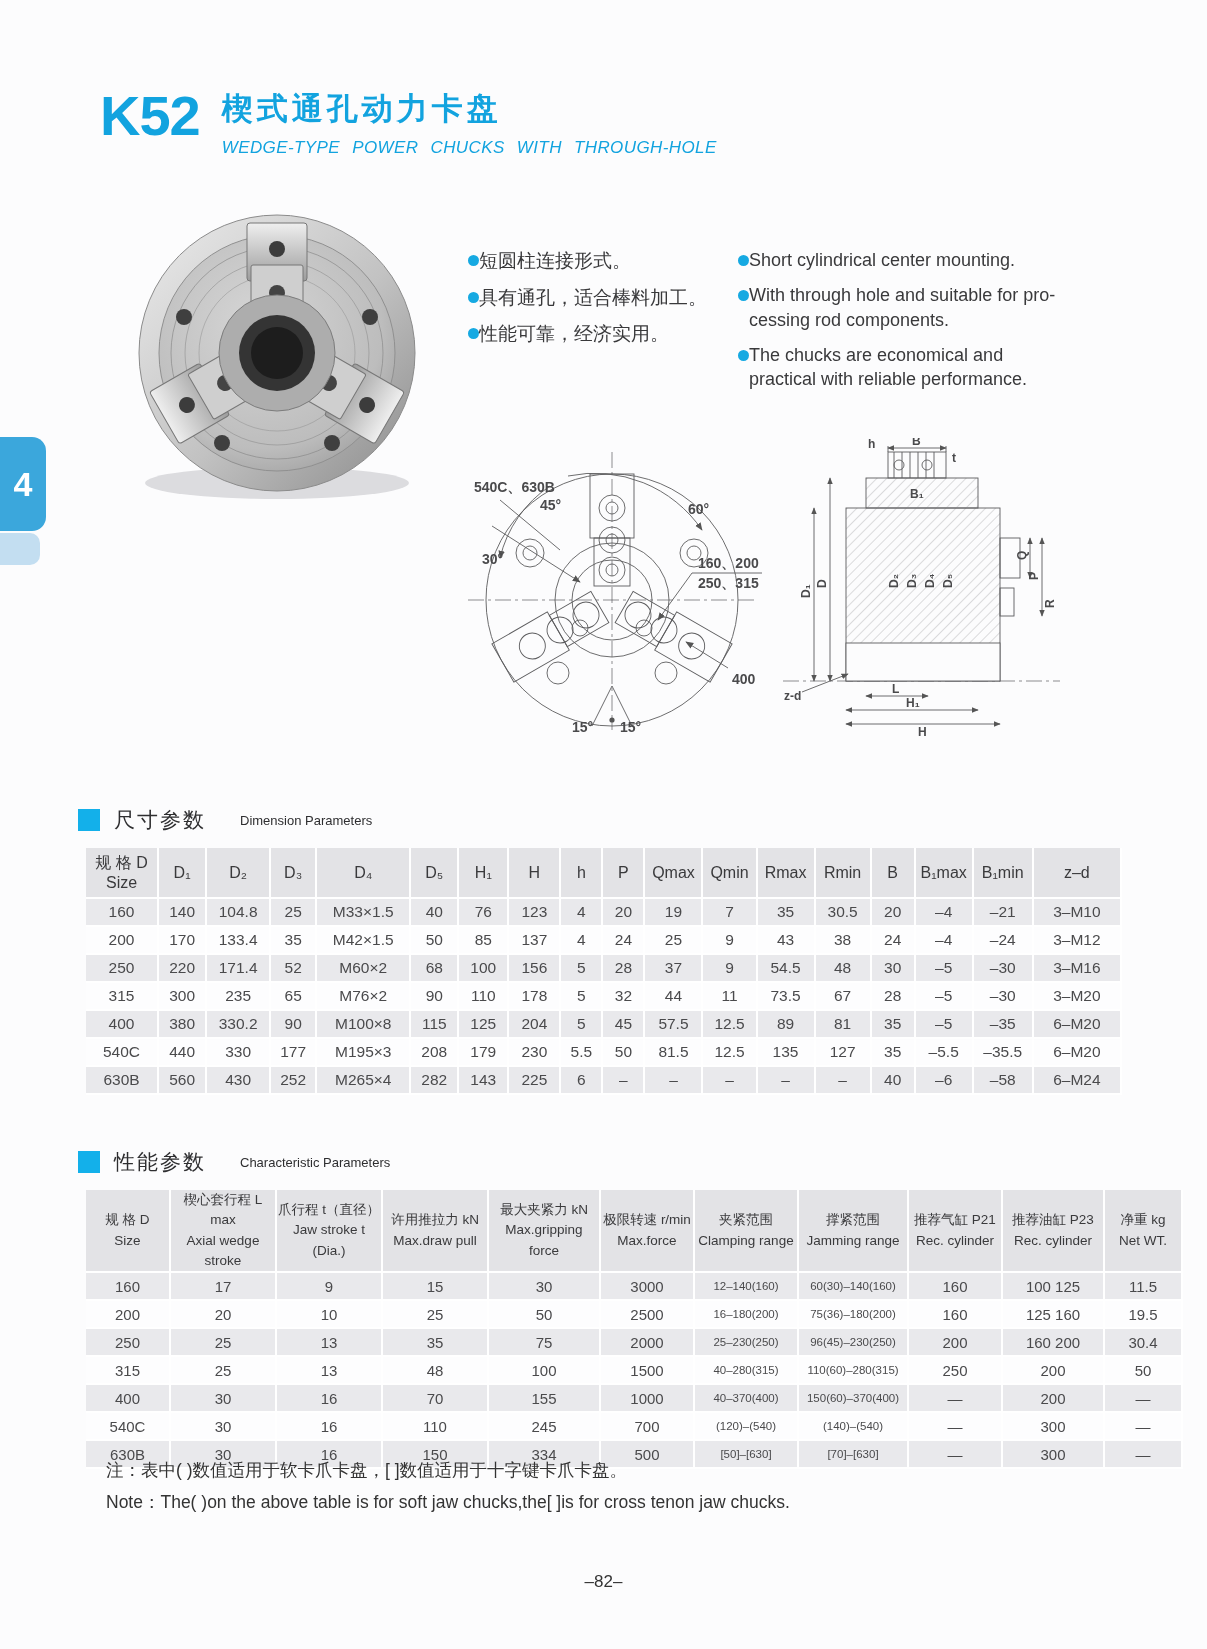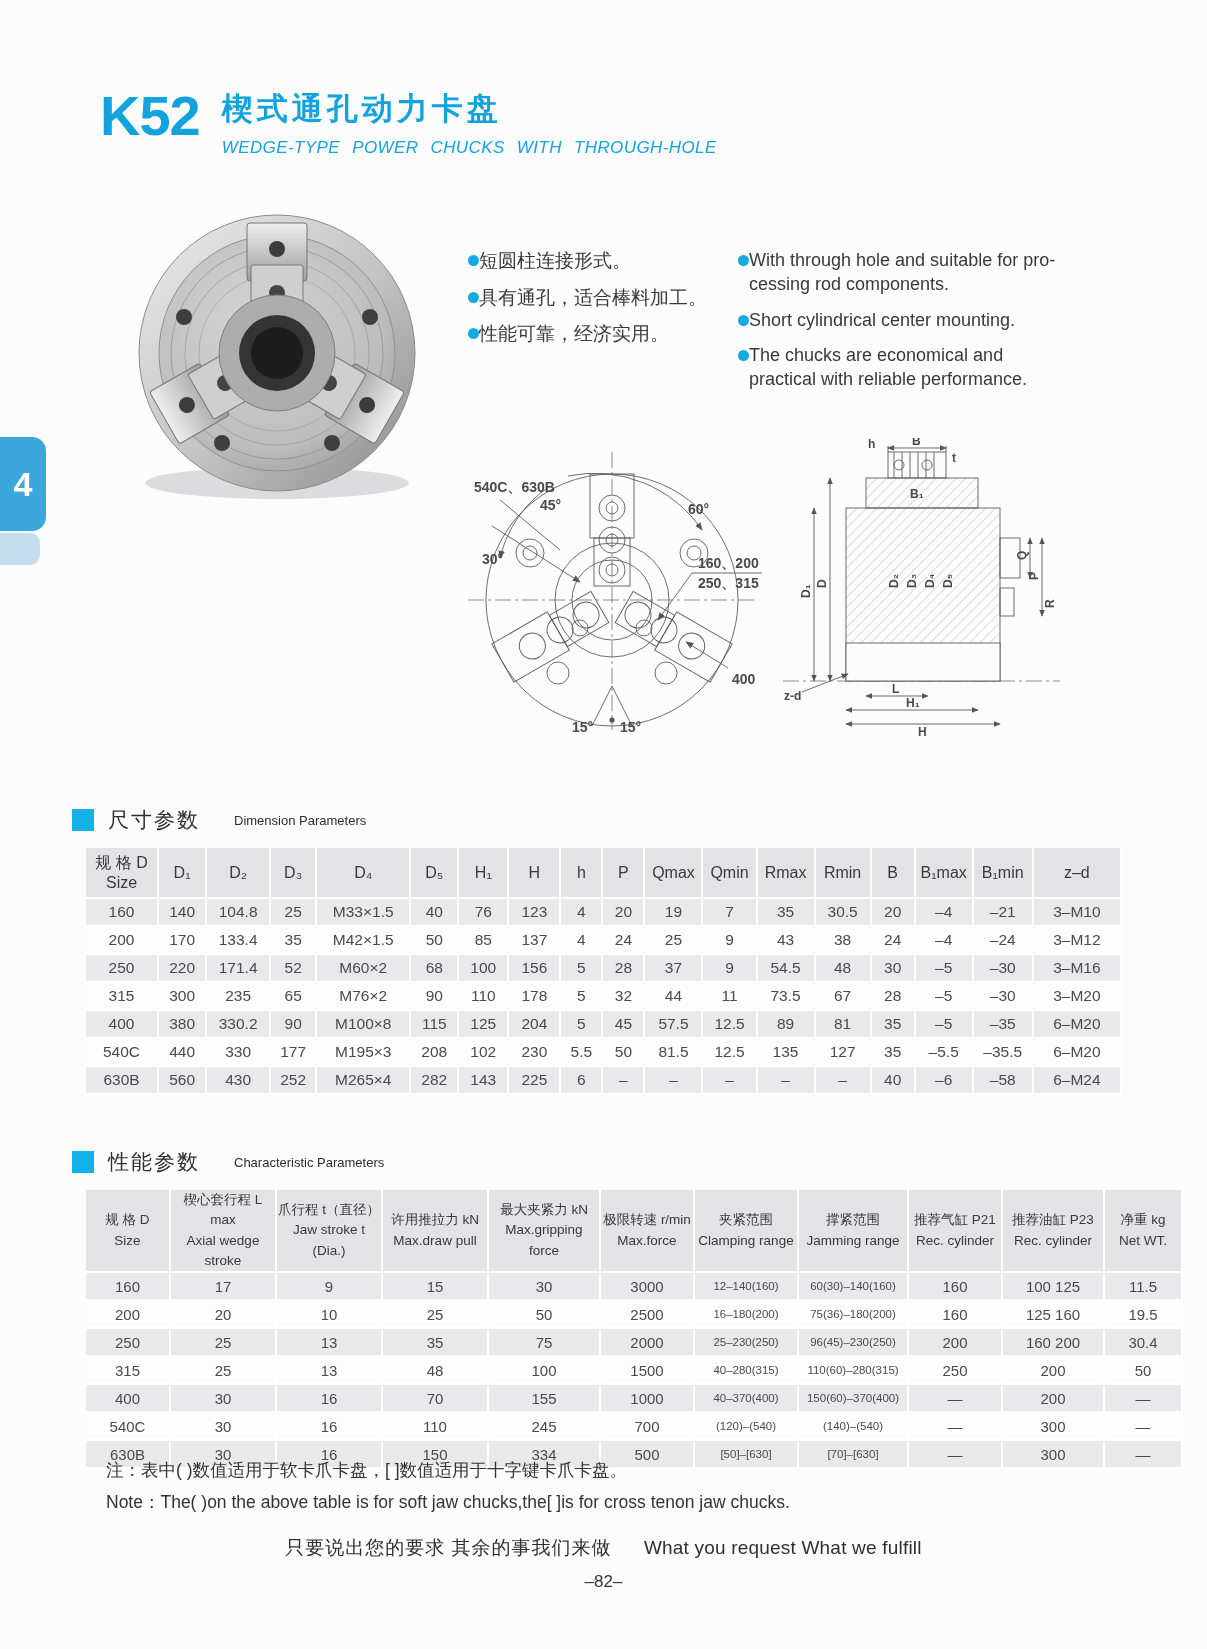--- a/index.html
+++ b/index.html
@@ -33,21 +33,21 @@
   .dot { flex:0 0 auto; width:11px; height:11px; border-radius:50%;
          background:#16a9e2; margin-top:7px; }
 
   svg text { font-family:"Liberation Sans","DejaVu Sans",sans-serif; }
 
   .photo { position:absolute; left:122px; top:205px; }
   .fview { position:absolute; left:440px; top:430px; }
   .sview { position:absolute; left:768px; top:438px; }
 
   
-  .sect { position:absolute; left:72px; display:flex; align-items:center; gap:14px; }
+  .sect { position:absolute; left:78px; display:flex; align-items:center; gap:14px; }
   .sq { width:22px; height:22px; background:#13b0ea; }
   .sect .zh { font-size:21px; color:#2e2e30; letter-spacing:2px; }
   .sect .en { font-size:13px; color:#2e2e30;margin-left:20px; }
 
   
   table { border-collapse:collapse; table-layout:fixed; position:absolute;
           left:86px; width:1036px; }
   .t1 { top:848px; } .t2 { top:1190px; }
   th,td { text-align:center; vertical-align:middle; border-right:2px solid #fff;
           border-bottom:2px solid #fff; font-weight:normal; }
@@ -141,23 +141,23 @@
         <circle cx="210" cy="238" r="8"></circle>
     </g>
   </svg>
 
   <ul class="blist cn">
     <li><span class="dot"></span><span>短圆柱连接形式。</span></li>
     <li><span class="dot"></span><span>具有通孔，适合棒料加工。</span></li>
     <li><span class="dot"></span><span>性能可靠，经济实用。</span></li>
   </ul>
   <ul class="blist en">
+    <li><span class="dot"></span><span>Short cylindrical center mounting.</span></li>
     <li><span class="dot"></span><span>With through hole and suitable for pro-
 cessing rod components.</span></li>
-    <li><span class="dot"></span><span>Short cylindrical center mounting.</span></li>
     <li><span class="dot"></span><span>The chucks are economical and
 practical with reliable performance.</span></li>
   </ul>
 
   <svg class="fview" width="335" height="305" viewBox="0 0 335 305">
     <defs>
       <marker id="ar" viewBox="0 0 10 10" refX="9" refY="5" markerWidth="9" markerHeight="9" orient="auto-start-reverse">
         <path d="M0,1 L10,5 L0,9 z" fill="#555"></path>
       </marker>
     </defs>
@@ -436,21 +436,21 @@
           <td>–35</td>
           <td>6–M20</td>
         </tr>
         <tr>
           <td>540C</td>
           <td>440</td>
           <td>330</td>
           <td>177</td>
           <td>M195×3</td>
           <td>208</td>
-          <td>102</td>
+          <td>179</td>
           <td>230</td>
           <td>5.5</td>
           <td>50</td>
           <td>81.5</td>
           <td>12.5</td>
           <td>135</td>
           <td>127</td>
           <td>35</td>
           <td>–5.5</td>
           <td>–35.5</td>
@@ -616,19 +616,15 @@
           <td>—</td>
           <td>300</td>
           <td>—</td>
         </tr>
       </tbody>
   </table>
 
   <div class="note zh">注：表中(  )数值适用于软卡爪卡盘，[  ]数值适用于十字键卡爪卡盘。</div>
   <div class="note en">Note：The(  )on the above table is for soft jaw chucks,the[  ]is for cross tenon jaw chucks.</div>
 
-  <div class="slogan">
-    <span>只要说出您的要求  其余的事我们来做</span>
-    <span class="en">What you request  What we fulfill</span>
-  </div>
   <div class="pageno">–82–</div>
 
 </div>
 
 </body></html>

